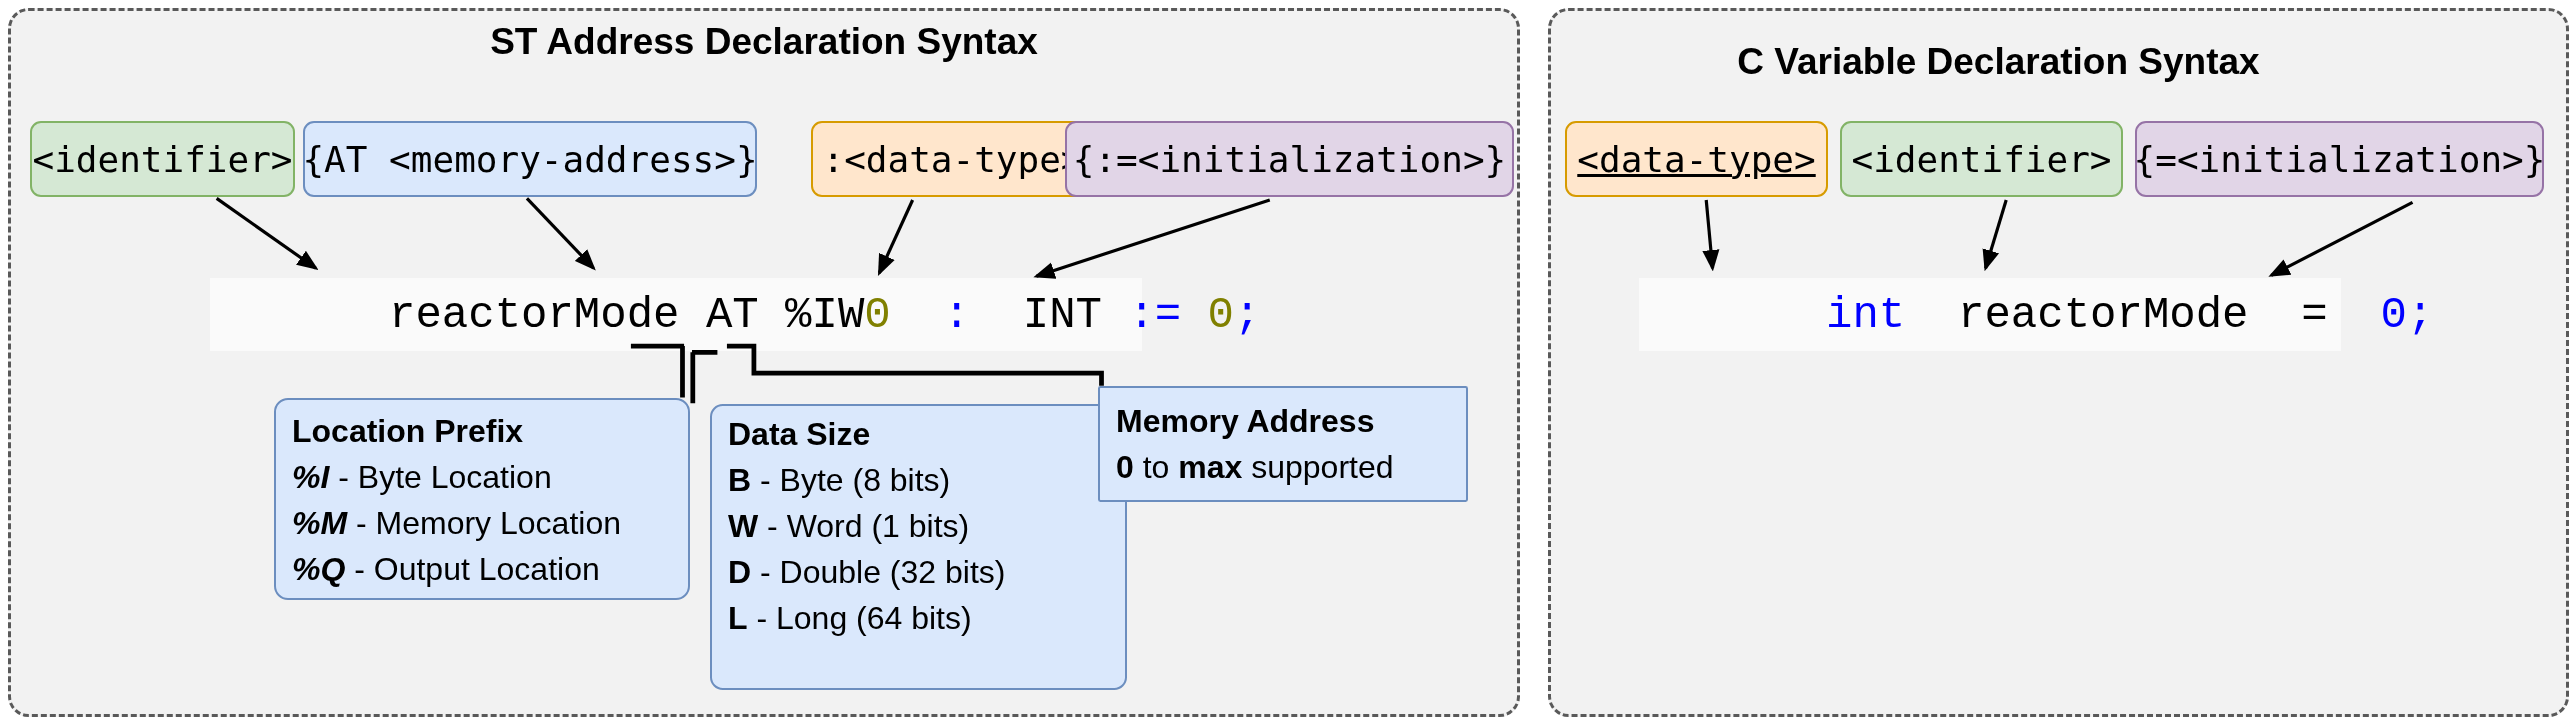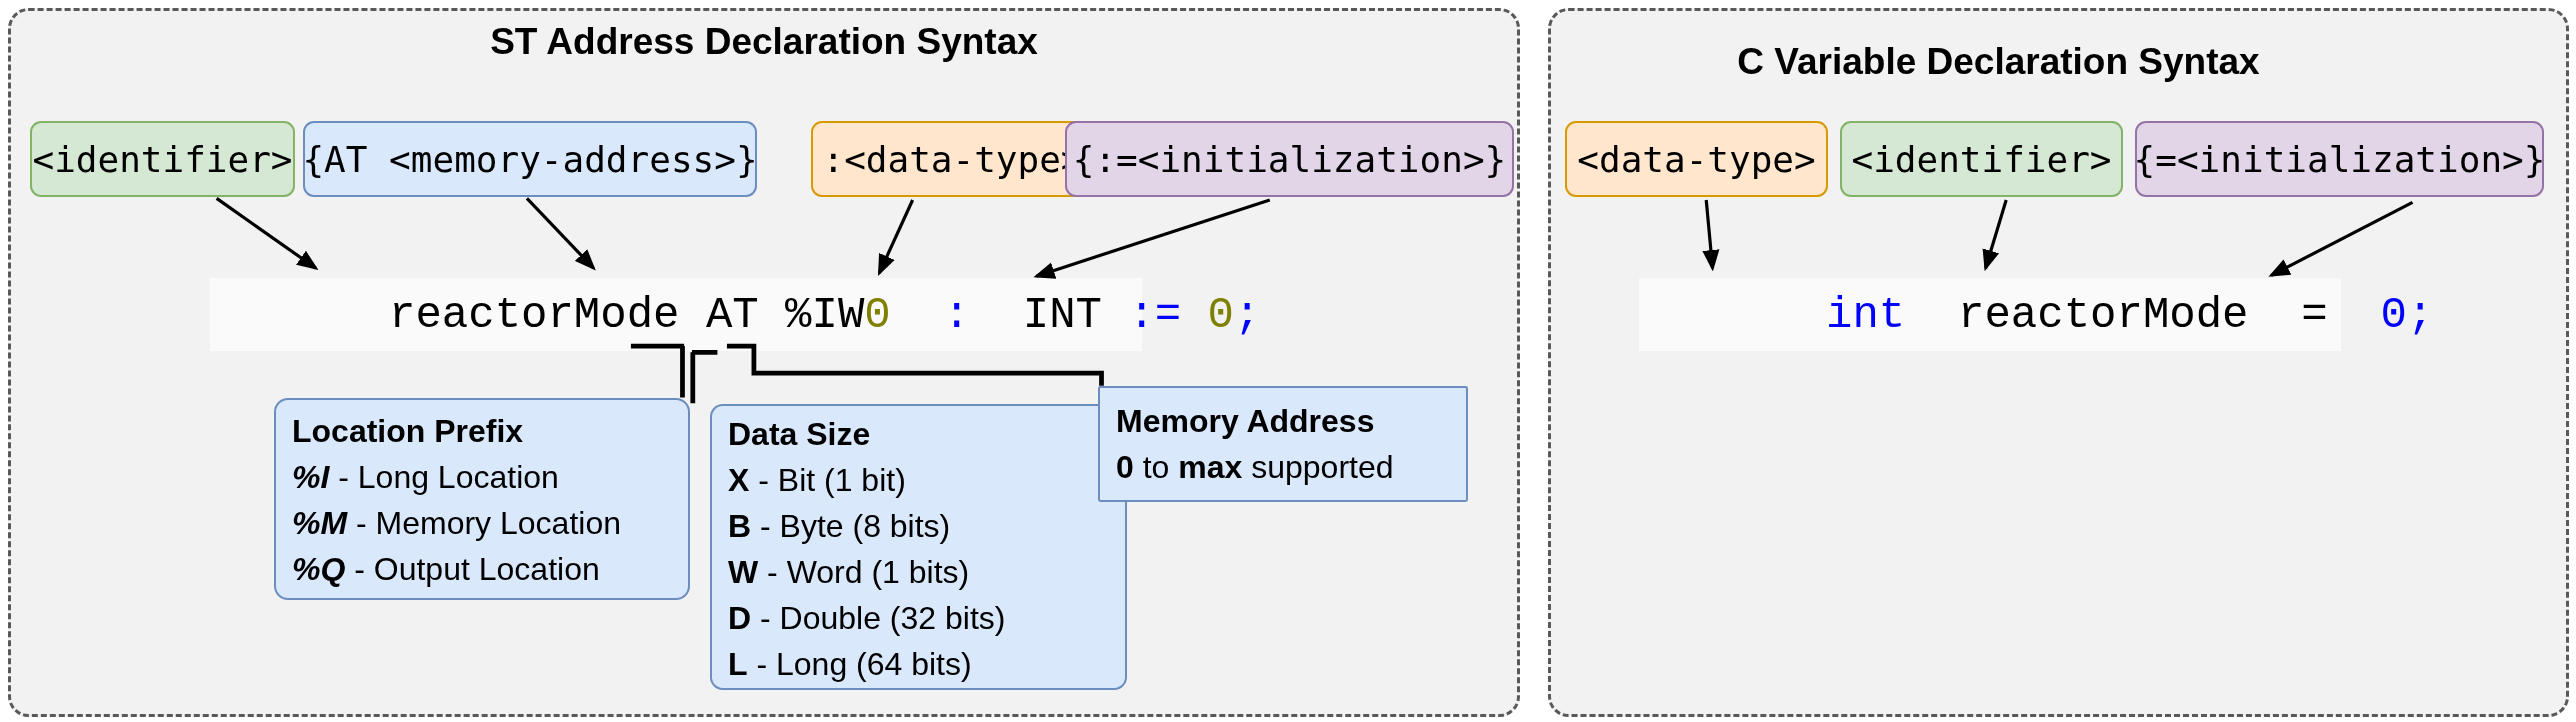--- a/index.html
+++ b/index.html
@@ -41,46 +41,45 @@
   <div class="panel-title" style="left:8px;top:20.6px;width:1512px;">ST Address Declaration Syntax</div>
 
   <div class="panel" style="left:1548px;top:8px;width:1021px;height:709px;"></div>
   <div class="panel-title" style="left:1488px;top:20.6px;width:1021px;margin-top:20px;">C Variable Declaration Syntax</div>
 
   <div class="tokbox green" style="left:30px;top:121px;width:265px;">&lt;identifier&gt;</div>
   <div class="tokbox blue" style="left:303px;top:121px;width:454px;">{AT &lt;memory-address&gt;}</div>
   <div class="tokbox orange" style="left:811px;top:121px;width:283px;text-align:center;">:&lt;data-type&gt;</div>
   <div class="tokbox purple" style="left:1065px;top:121px;width:449px;">{:=&lt;initialization&gt;}</div>
 
-  <div class="tokbox orange" style="left:1565px;top:121px;width:263px;">&lt;data-type&gt;</div>
+  <div class="tokbox orange" style="left:1565px;top:121px;width:263px;text-decoration:underline;">&lt;data-type&gt;</div>
   <div class="tokbox green" style="left:1840px;top:121px;width:283px;">&lt;identifier&gt;</div>
   <div class="tokbox purple" style="left:2135px;top:121px;width:409px;">{=&lt;initialization&gt;}</div>
 
   <div class="codestrip" style="left:210px;width:932px;padding-left:20.6px;">
     <div class="code">
       <span class="tk-k">reactorMode AT %IW</span><span class="tk-o">0</span><span class="tk-k">  </span><span class="tk-b">:</span><span class="tk-k">  INT </span><span class="tk-b">:=</span><span class="tk-k"> </span><span class="tk-o">0</span><span class="tk-b">;</span>
     </div>
   </div>
 
   <div class="codestrip" style="left:1639px;width:702px;padding-left:28.6px;">
     <div class="code">
       <span class="tk-b">int</span><span class="tk-k">  reactorMode  =  </span><span class="tk-b">0;</span>
     </div>
   </div>
 
   <div class="callout" style="left:274px;top:398px;width:416px;height:202px;border-radius:14px;">
     <div class="c-title">Location Prefix</div>
-    <div><span class="key-bi">%I</span><span> - Long Location</span></div>
+    <div><span class="key-bi">%I</span><span> - Byte Location</span></div>
     <div><span class="key-bi">%M</span><span> - Memory Location</span></div>
     <div><span class="key-bi">%Q</span><span> - Output Location</span></div>
   </div>
 
   <div class="callout" style="left:710px;top:404px;width:417px;height:286px;border-radius:12.7px;padding-top:4.8px;">
     <div class="c-title">Data Size</div>
-    <div><span class="key-b">X</span><span> - Bit (1 bit)</span></div>
     <div><span class="key-b">B</span><span> - Byte (8 bits)</span></div>
     <div><span class="key-b">W</span><span> - Word (1 bits)</span></div>
     <div><span class="key-b">D</span><span> - Double (32 bits)</span></div>
     <div><span class="key-b">L</span><span> - Long (64 bits)</span></div>
   </div>
 
   <div class="callout" style="left:1098px;top:386px;width:370px;height:116px;border-radius:2.4px;padding-top:9.5px;">
     <div class="c-title">Memory Address</div>
     <div><span class="key-b">0</span><span> to </span><span class="key-b">max</span><span> supported</span></div>
   </div>

